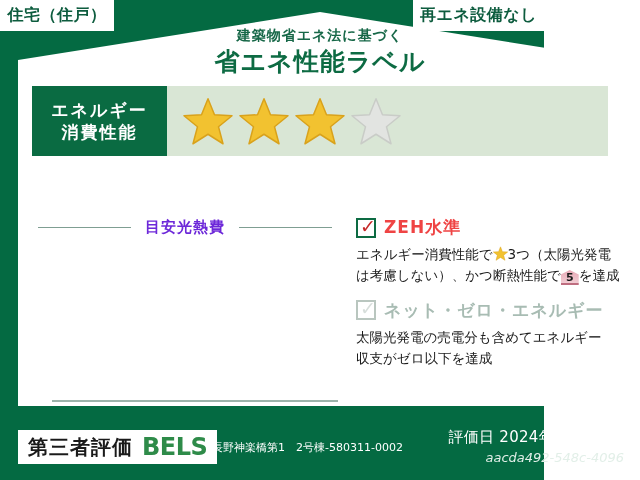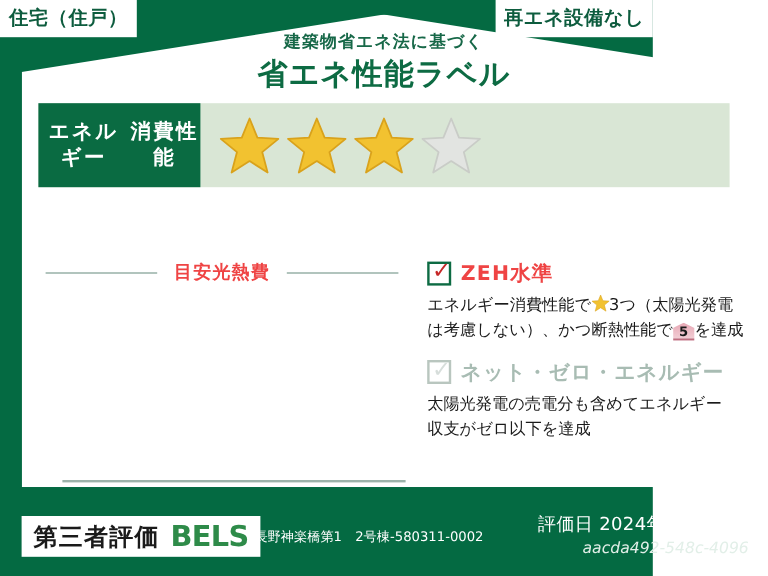--- a/index.html
+++ b/index.html
@@ -64,21 +64,21 @@
     display: flex; align-items: stretch;
     background: #d9e6d5;
   }
   #row-energy { top: 74px; height: 70px; }
   #row-insul  { top: 150px; height: 48px; }
 
   .perf-label {
     background: #0a6b42;
     color: #ffffff;
     font-weight: bold;
-    display: flex; flex-direction: row;
+    display: flex; flex-direction: column;
     align-items: center; justify-content: center;
     text-align: center;
     flex: 0 0 135px;
     line-height: 1.3;
     letter-spacing: 2px;
   }
   #row-energy .perf-label { font-size: 17px; }
   #row-insul  .perf-label { font-size: 17px; }
 
   .perf-value {
@@ -113,21 +113,21 @@
   .g-off  { background: linear-gradient(#e4e6e3, #f2f3f1); color: #b9bfb9; border-bottom: 3px solid #cfd3ce; }
 
   
   #lower { position: absolute; top: 206px; left: 0; width: 100%; height: 188px; }
 
   #cost-col {
     position: absolute; left: 14px; top: 0; width: 306px;
   }
   .rule-head {
     display: flex; align-items: center; gap: 14px;
-    color: #ef4444; font-weight: bold; font-size: 15px;
+    color: #6d28d9; font-weight: bold; font-size: 15px;
     letter-spacing: 1px;
     padding: 0 6px;
   }
   .rule-head .line { flex: 1 1 auto; height: 1px; background: #7f9e92; }
   #cost-value {
     margin-top: 28px;
     text-align: center;
     font-size: 22px; font-weight: bold; color: #1d1d1d;
     letter-spacing: 2px;
   }

